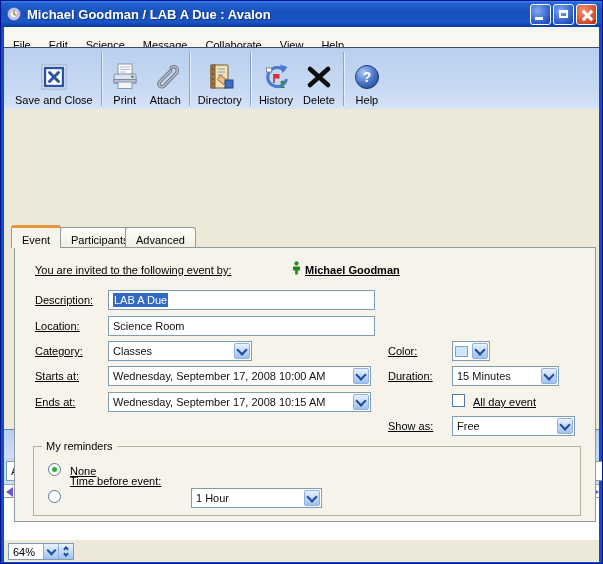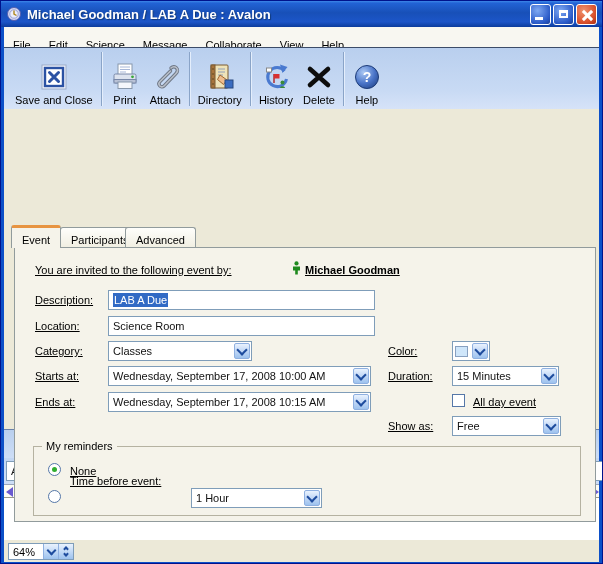--- a/index.html
+++ b/index.html
@@ -285,21 +285,21 @@
       <span class="lbl" style="left:20px; top:148px;">Ends at:</span>
       <div class="combo" style="left:93px; top:144px; width:263px;">
         <span>Wednesday, September 17, 2008 10:15 AM</span>
         <span class="dd"></span>
       </div>
 
       <span class="cb" style="left:437px; top:146px;"></span>
       <span class="lbl" style="left:458px; top:148px;">All day event</span>
 
       <span class="lbl" style="left:373px; top:172px;">Show as:</span>
-      <div class="combo" style="left:437px; top:168px; width:109px;">
+      <div class="combo" style="left:437px; top:168px; width:123px;">
         <span>Free</span>
         <span class="dd"></span>
       </div>
 
       <div class="group">
         <span class="group-title">My reminders</span>
         <span class="radio sel" style="left:14px; top:16px;"></span>
         <span class="lbl" style="left:36px; top:18px;">None</span>
         <span class="radio" style="left:14px; top:43px;"></span>
         <span class="lbl" style="left:36px; top:28px;">Time before event:</span>

